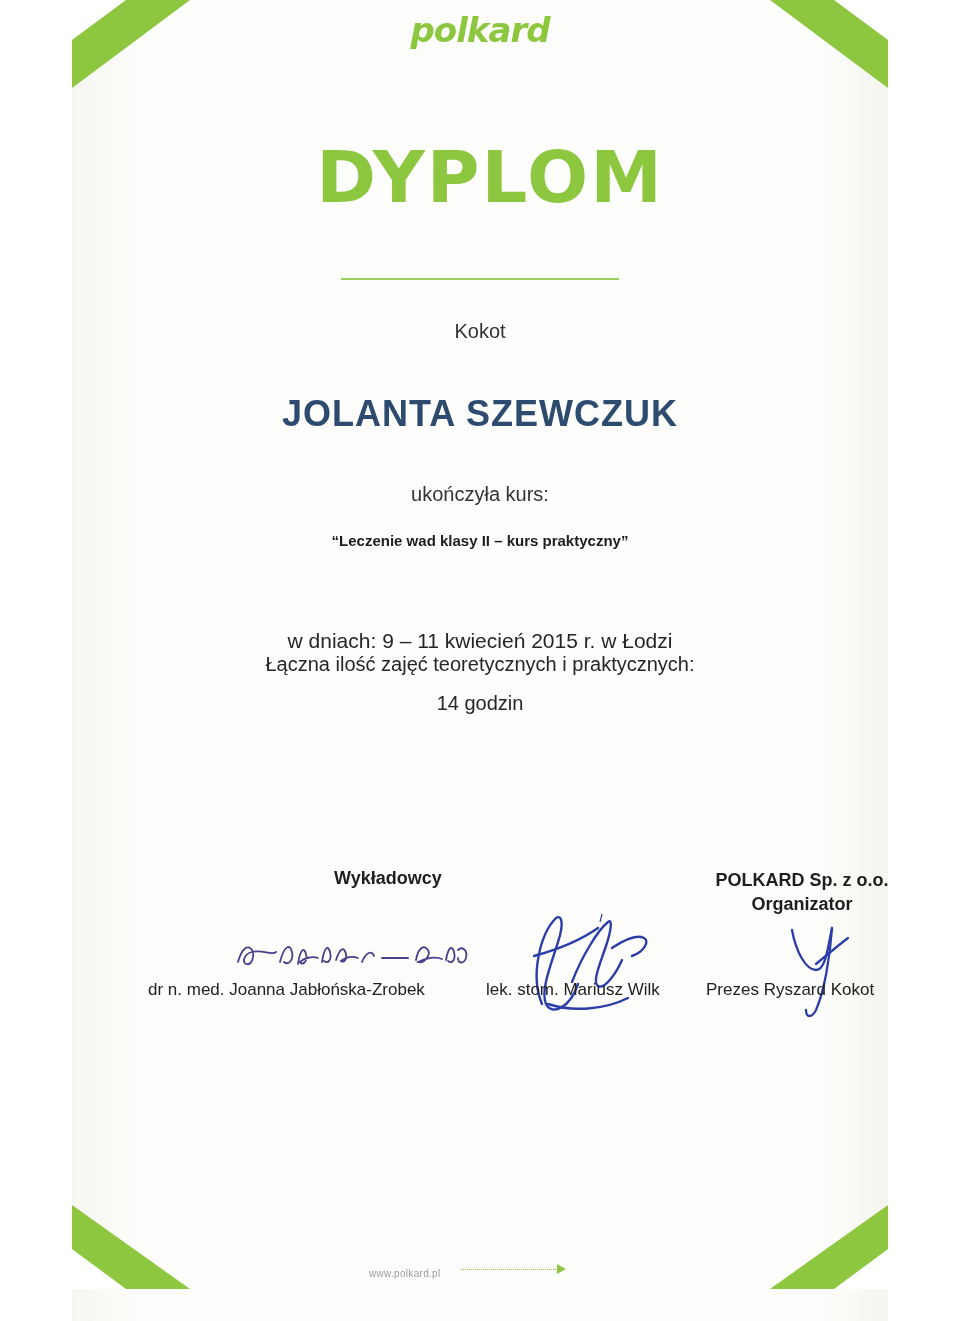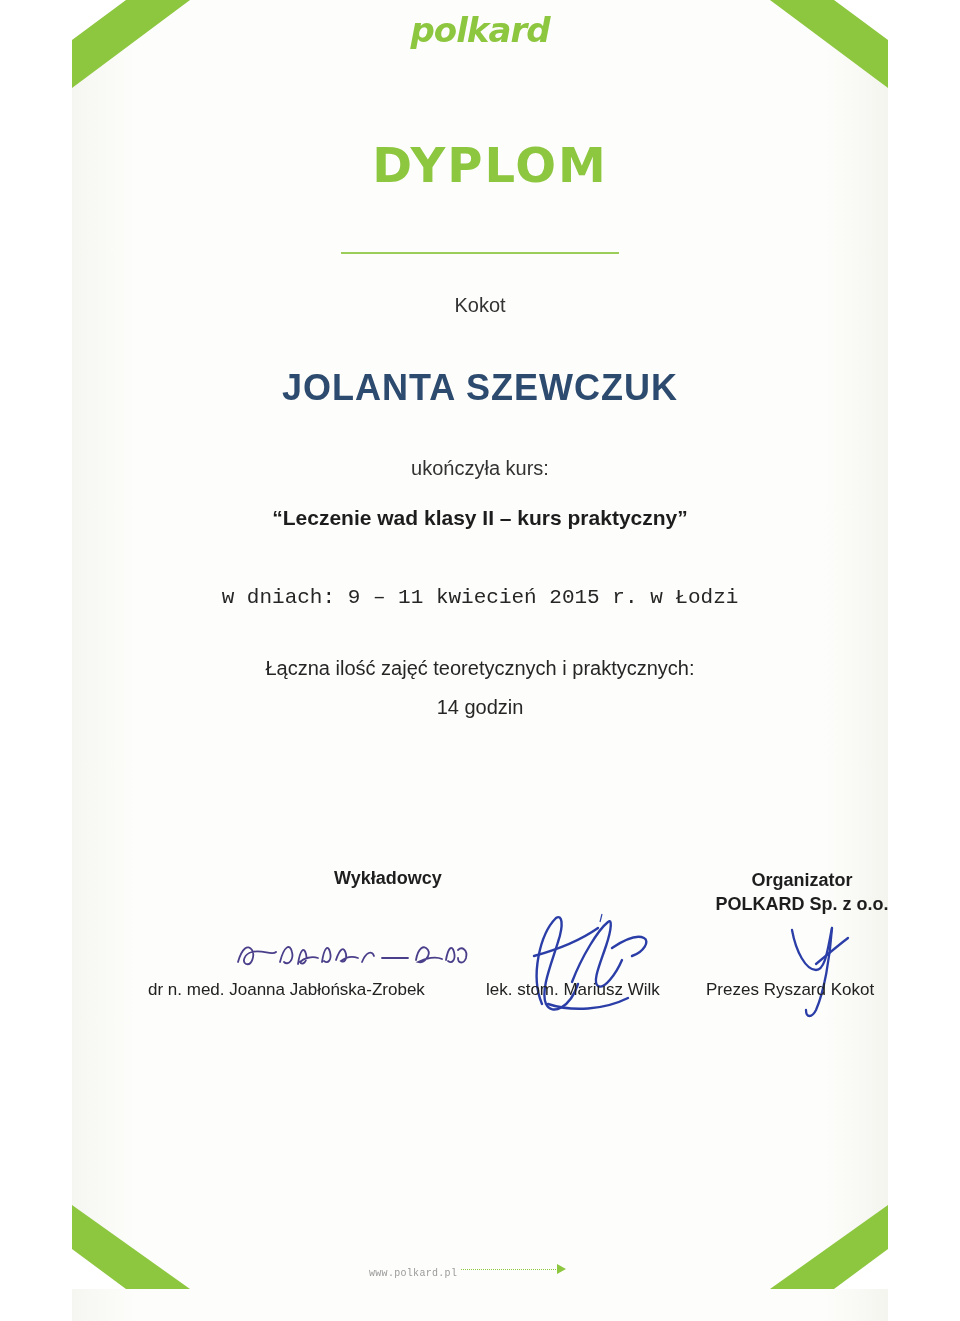--- a/index.html
+++ b/index.html
@@ -102,21 +102,21 @@
     position: absolute;
     top: 140px;
     left: 0;
     right: 0;
     text-align: center;
     color: #2b2b2b;
   }
   .title {
     font-family: "DejaVu Sans", sans-serif;
     font-weight: bold;
-    font-size: 48px;
+    font-size: 72px;
     letter-spacing: 2px;
     color: #8dc63f;
     line-height: 1.05;
     padding-left: 20px;
   }
   .rule {
     width: 278px;
     height: 2px;
     background: #9ccc5a;
     margin: 62px auto 0 auto;
@@ -135,31 +135,29 @@
     color: #2d4b6e;
   }
   .completed {
     margin-top: 48px;
     font-size: 20px;
     color: #333;
   }
   .course {
     margin-top: 26px;
     font-weight: bold;
-    font-size: 21px;
+    font-size: 15px;
     color: #1d1d1d;
   }
   .dates {
-    margin-top: 56px;
+    margin-top: 80px;
     font-size: 21px;
     color: #262626;
-    font-family: Liberation Mono, monospace;
   }
   .hours-label {
-    margin-top: 48px;
     font-size: 20px;
     color: #262626;
   }
   .hours-value {
     margin-top: 16px;
     font-size: 20px;
     color: #262626;
   }
 
   
@@ -213,21 +211,20 @@
   .sig2 { left: 440px; top: 52px; }
   .sig3 { left: 700px; top: 58px; }
 
   
   .footer {
     position: absolute;
     bottom: 40px;
     left: 0;
     right: 12px;
     text-align: center;
-    font-family: Liberation Mono, monospace;
   }
   .footer-inner {
     display: inline-block;
     position: relative;
     width: 210px;
     text-align: left;
   }
   .footer-url {
     font-size: 10px;
     color: #9a9a9a;
@@ -288,22 +285,22 @@
     <div class="completed">ukończyła kurs:</div>
     <div class="course">“Leczenie wad klasy II – kurs praktyczny”</div>
     <div class="dates">w dniach: 9 – 11 kwiecień 2015 r. w Łodzi</div>
     <div class="hours-label">Łączna ilość zajęć teoretycznych i praktycznych:</div>
     <div class="hours-value">14 godzin</div>
   </div>
 
   <div class="sig-area">
     <div class="sig-heading-left">Wykładowcy</div>
     <div class="sig-heading-right">
+      <div>POLKARD Sp. z o.o.</div>
       <div>Organizator</div>
-      <div>POLKARD Sp. z o.o.</div>
     </div>
 
     <svg class="signature-ink sig1" width="240" height="46" viewBox="0 0 240 46">
       <g fill="none" stroke="#4a3f8a" stroke-width="1.8" stroke-linecap="round">
         <path d="M6,30 C10,16 16,12 20,18 C23,23 20,34 14,32 C10,30 12,22 20,20 C30,17 40,24 44,20"></path>
         <path d="M48,30 C52,14 58,11 60,20 C62,28 56,34 52,30"></path>
         <path d="M66,32 C68,18 72,14 74,22 C76,30 70,34 68,30 C72,26 80,24 86,26"></path>
         <path d="M90,30 C92,16 96,12 98,20 C100,28 96,32 92,29"></path>
         <path d="M104,28 C108,16 112,14 114,22 C115,28 112,31 109,29 C114,25 120,24 126,26"></path>
         <path d="M130,30 C134,20 140,18 142,24"></path>

